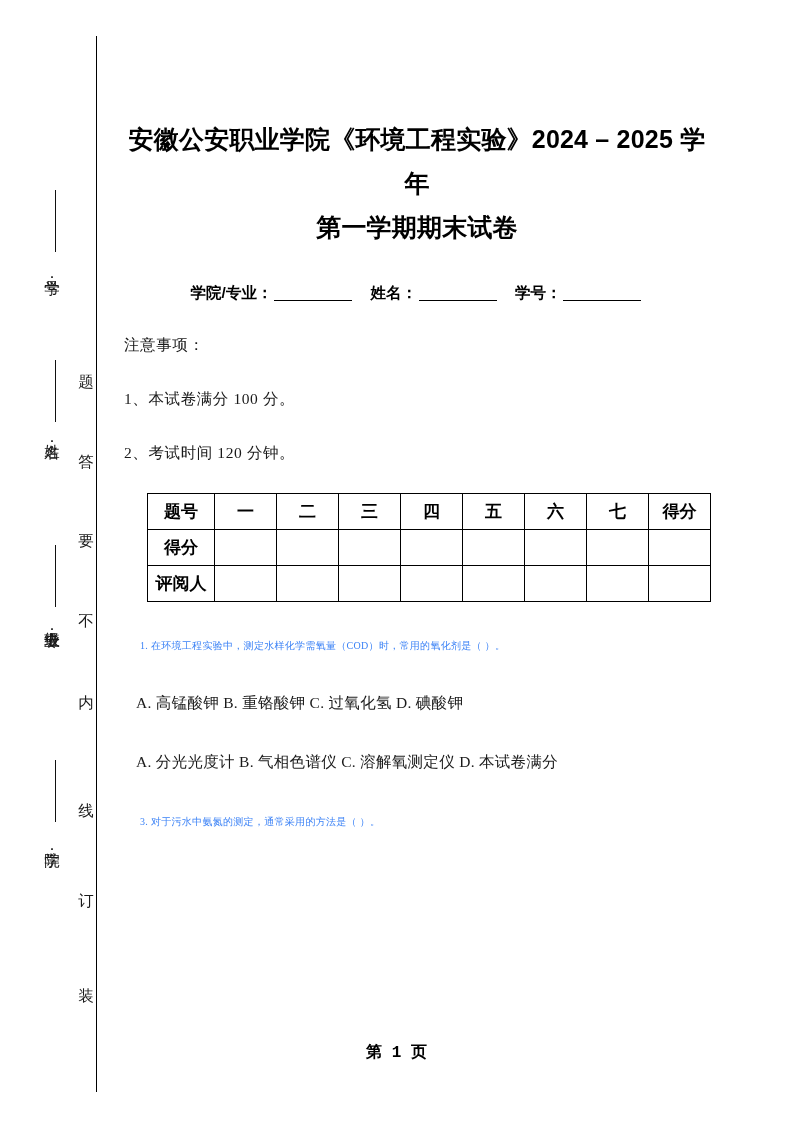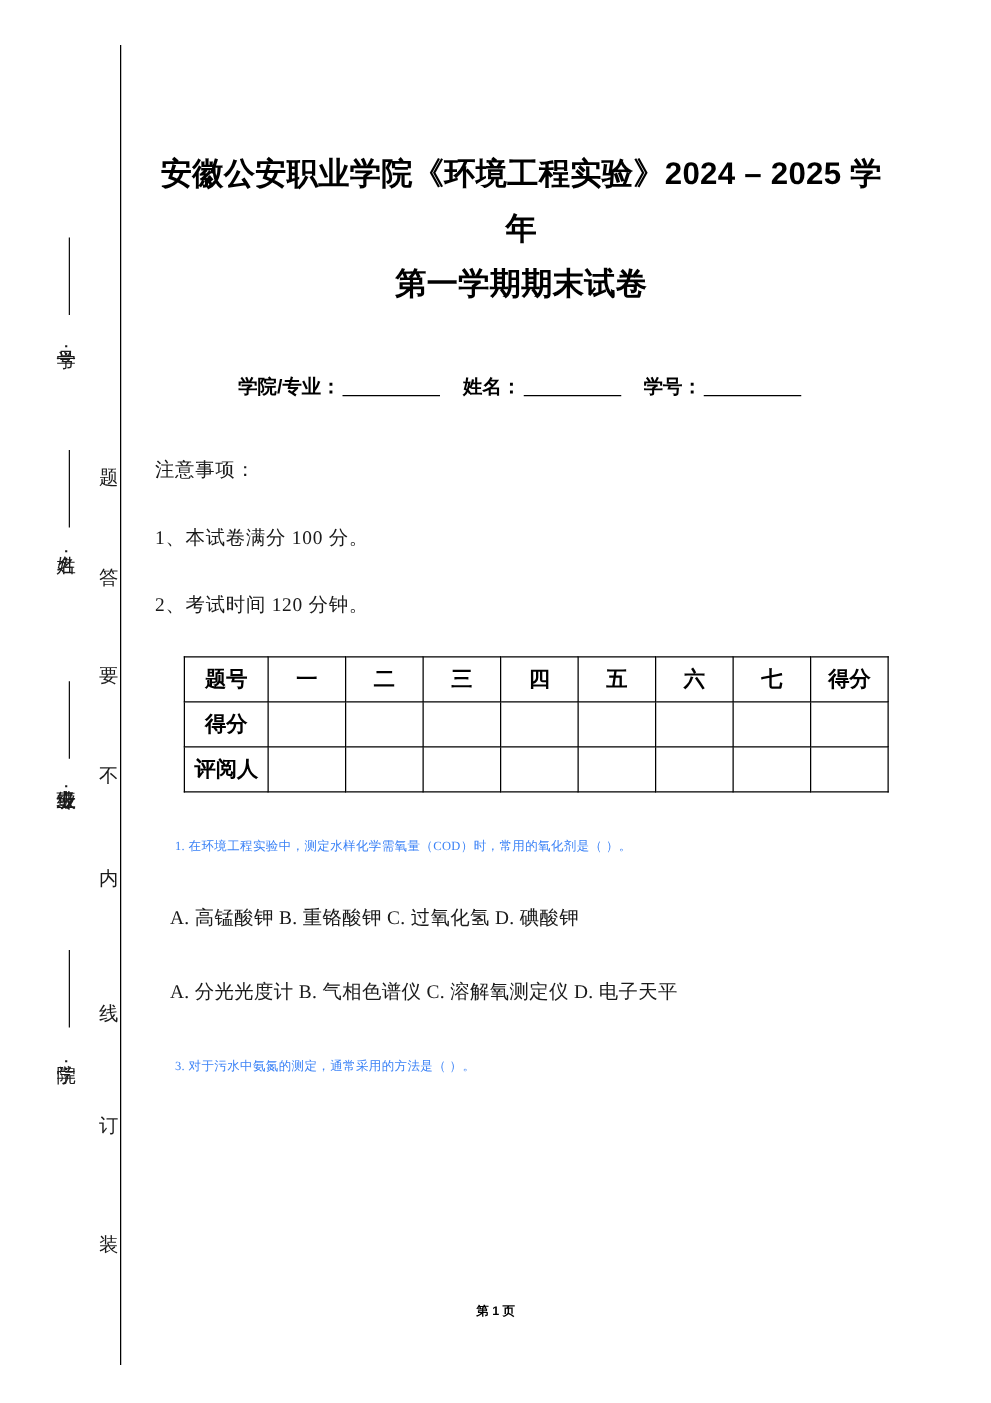--- a/index.html
+++ b/index.html
@@ -79,21 +79,21 @@
     padding-top: 118px;
     font-size: 25px;
     font-weight: bold;
     line-height: 1.75;
     text-align: center;
     font-family: "Liberation Sans", "DejaVu Sans", sans-serif;
     letter-spacing: 0.2px;
   }
 
   #id-line {
-    margin: 16px;
+    margin: 0;
     padding-top: 34px;
     font-size: 15.5px;
     font-weight: bold;
     text-align: center;
     font-family: "Liberation Sans", "DejaVu Sans", sans-serif;
     white-space: nowrap;
   }
   #id-line .blank {
     display: inline-block;
     width: 78px;
@@ -163,23 +163,23 @@
     letter-spacing: 0.3px;
   }
 
   
   #page-footer {
     position: absolute;
     left: 0;
     top: 1042px;
     width: 793px;
     text-align: center;
-    font-size: 10px;
-    font-weight: bold;
-    font-family: Liberation Sans, sans-serif;
+    font-size: 16px;
+    font-weight: bold;
+    font-family: Liberation Mono, monospace;
   }
 </style>
 </head>
 <body>
 
 <div id="seal-sidebar">
 
   <div id="seal-rule"></div>
 
   <div id="seal-col-inner">
@@ -277,21 +277,21 @@
           <td></td>
         </tr>
       </tbody>
     </table>
   </div>
 
 
   <p class="q-stem">1. 在环境工程实验中，测定水样化学需氧量（COD）时，常用的氧化剂是（   ）。</p>
   <p class="q-options">A. 高锰酸钾   B. 重铬酸钾   C. 过氧化氢   D. 碘酸钾</p>
 
-  <p class="q-options">A. 分光光度计   B. 气相色谱仪   C. 溶解氧测定仪   D. 电子天平</p>
+  <p class="q-options">A. 分光光度计   B. 气相色谱仪   C. 溶解氧测定仪   D. 本试卷满分</p>
 
   <p class="q-stem">3. 对于污水中氨氮的测定，通常采用的方法是（   ）。</p>
 
 </div>
 
 <div id="page-footer">
   <span>第 1 页</span>
 </div>
 
 </body></html>

